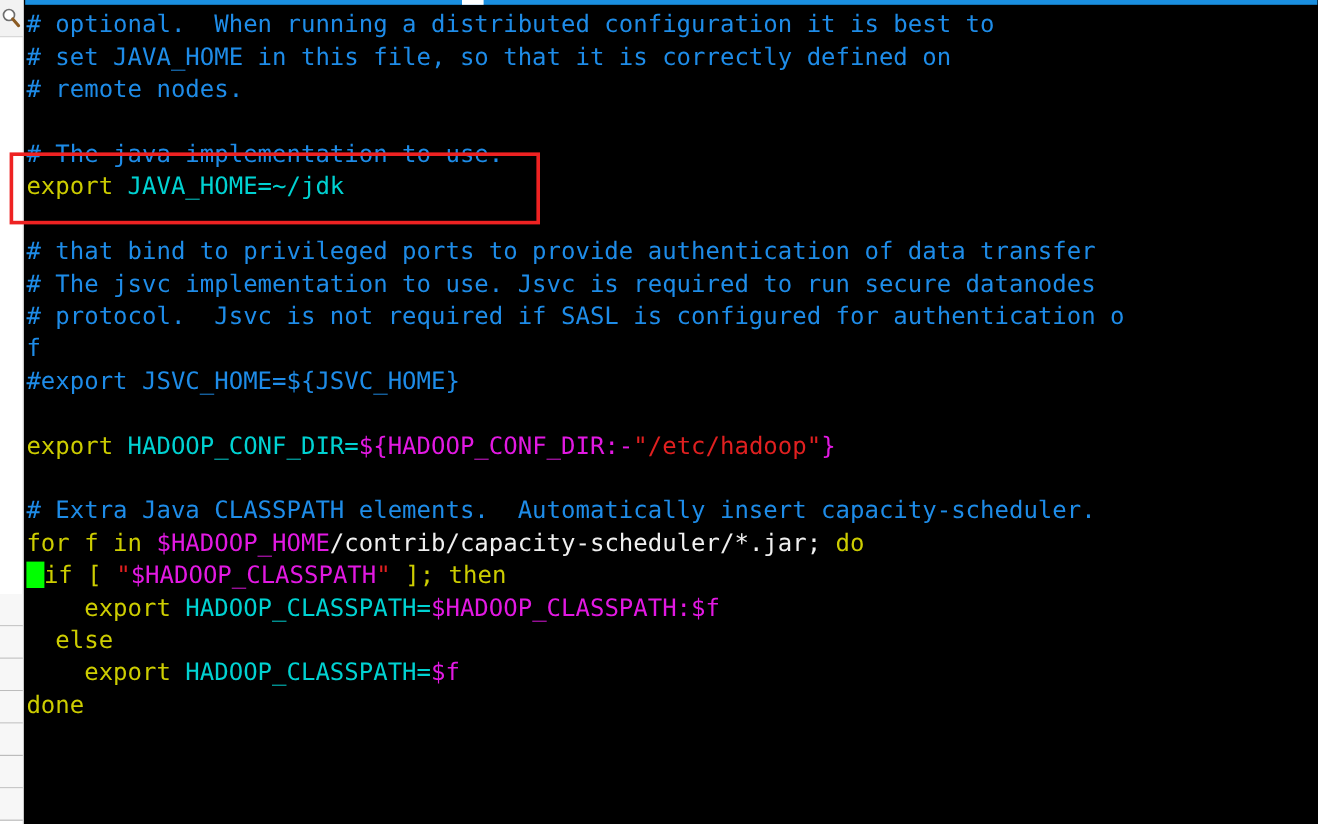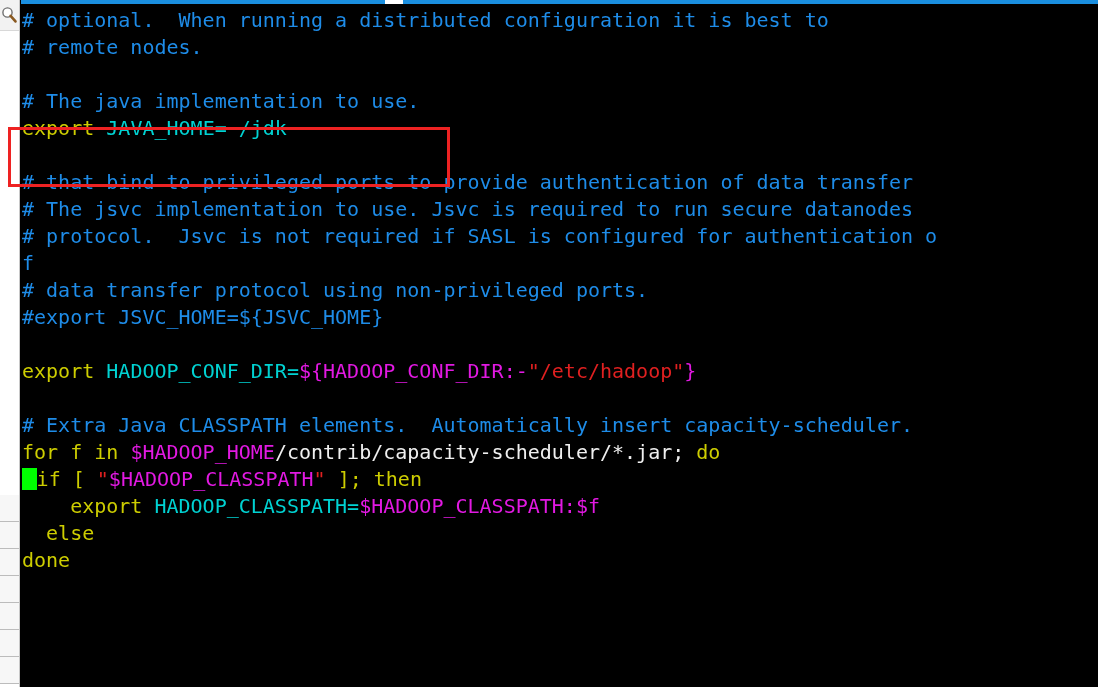--- a/index.html
+++ b/index.html
@@ -163,39 +163,40 @@
         <div class="left-row" style="top: 657px;"></div>
       </div>
   </div>
 
   <div id="top-strip"></div>
   <div id="top-strip-gap"></div>
 
   <div id="terminal">
     <div id="code">
         <div class="line"><span class="c-comment"># optional.  When running a distributed configuration it is best to</span></div>
+        <div class="line"><span class="c-comment"># set JAVA_HOME in this file, so that it is correctly defined on</span></div>
         <div class="line"><span class="c-comment"># remote nodes.</span></div>
         <div class="line"><span class="c-plain"></span>&nbsp;</div>
         <div class="line"><span class="c-comment"># The java implementation to use.</span></div>
         <div class="line"><span class="c-keyword">export </span><span class="c-ident">JAVA_HOME=~/jdk</span></div>
         <div class="line"><span class="c-plain"></span>&nbsp;</div>
         <div class="line"><span class="c-comment"># that bind to privileged ports to provide authentication of data transfer</span></div>
         <div class="line"><span class="c-comment"># The jsvc implementation to use. Jsvc is required to run secure datanodes</span></div>
         <div class="line"><span class="c-comment"># protocol.  Jsvc is not required if SASL is configured for authentication o</span></div>
         <div class="line"><span class="c-comment">f</span></div>
-        <div class="line"><span class="c-comment"># data transfer protocol using non-privileged ports.</span></div>
         <div class="line"><span class="c-comment">#export JSVC_HOME=${JSVC_HOME}</span></div>
         <div class="line"><span class="c-plain"></span>&nbsp;</div>
         <div class="line"><span class="c-keyword">export </span><span class="c-ident">HADOOP_CONF_DIR=</span><span class="c-var">${HADOOP_CONF_DIR:-</span><span class="c-string">"/etc/hadoop"</span><span class="c-var">}</span></div>
         <div class="line"><span class="c-plain"></span>&nbsp;</div>
         <div class="line"><span class="c-comment"># Extra Java CLASSPATH elements.  Automatically insert capacity-scheduler.</span></div>
         <div class="line"><span class="c-keyword">for f in </span><span class="c-var">$HADOOP_HOME</span><span class="c-plain">/contrib/capacity-scheduler/*.jar; </span><span class="c-keyword">do</span></div>
         <div class="line"><span class="cursor"></span><span class="c-keyword">if [ </span><span class="c-string">"</span><span class="c-var">$HADOOP_CLASSPATH</span><span class="c-string">"</span><span class="c-keyword"> ]; then</span></div>
         <div class="line"><span class="c-keyword">    export </span><span class="c-ident">HADOOP_CLASSPATH=</span><span class="c-var">$HADOOP_CLASSPATH:$f</span></div>
         <div class="line"><span class="c-keyword">  else</span></div>
+        <div class="line"><span class="c-keyword">    export </span><span class="c-ident">HADOOP_CLASSPATH=</span><span class="c-var">$f</span></div>
         <div class="line"><span class="c-keyword">done</span></div>
       </div>
   </div>
 
   <div id="annotation-box"></div>
 
 
 </div>
 
 </body></html>

